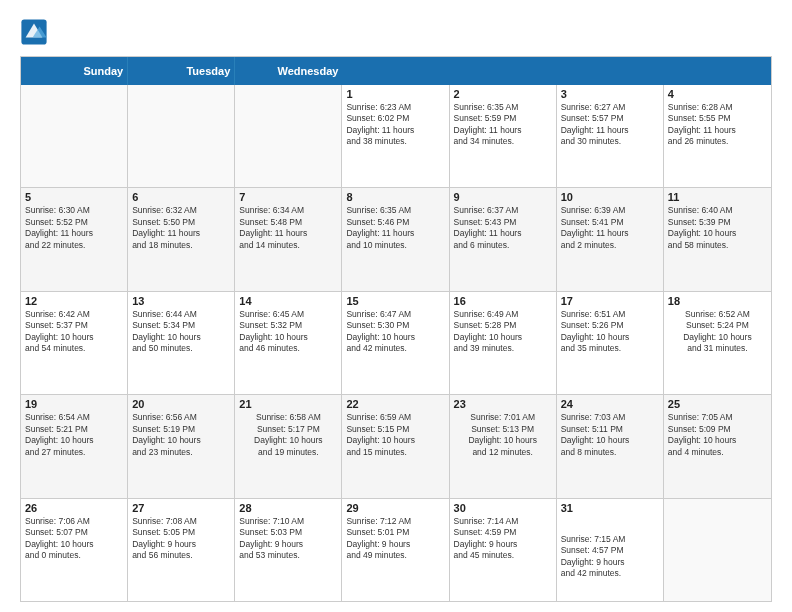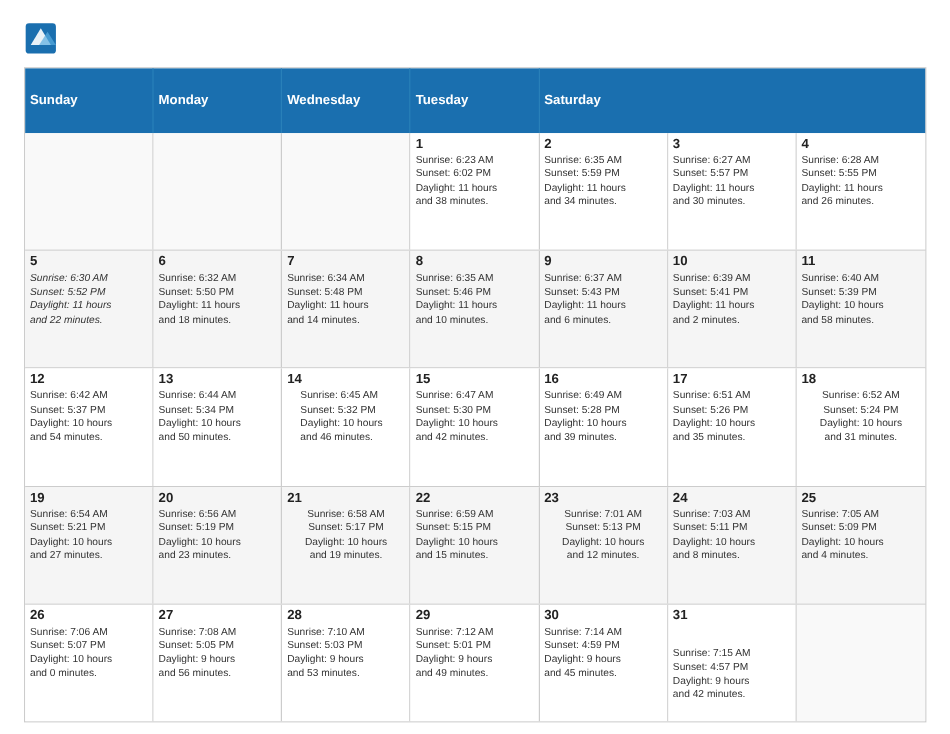--- a/index.html
+++ b/index.html
@@ -67,22 +67,22 @@
     }
     .cal-header {
       display: grid;
       grid-template-columns: repeat(7, 1fr);
       background: #1a6faf;
     }
     .cal-header-cell {
       color: #fff;
       font-size: 11px;
       font-weight: bold;
-      padding: 21px 4px;
-      text-align: left;
+      padding: 8px 4px;
+      text-align: right;
       border-right: 1px solid #2980b9;
     }
     .cal-header-cell:last-child { border-right: none; }
     .cal-body {
       flex: 1;
       display: flex;
       flex-direction: column;
     }
     .cal-row {
       display: grid;
@@ -133,24 +133,22 @@
     </div>
     <div class="title-section">
       <div class="month-title"></div>
       <div class="location"></div>
     </div>
   </div>
 
   <div class="calendar">
     <div class="cal-header">
     <div class="cal-header-cell">Sunday</div>
-        <div class="cal-header-cell">Monday</div>
+        <div class="cal-header-cell">Tuesday</div>
         <div class="cal-header-cell">Wednesday</div>
-        <div class="cal-header-cell">Tuesday</div>
-        <div class="cal-header-cell">Saturday</div>
       </div>
     <div class="cal-body">
     <div class="cal-row">
           <div class="cal-cell empty"></div>
           <div class="cal-cell empty"></div>
           <div class="cal-cell empty"></div>
           <div class="cal-cell">
             <div class="day-num">1</div>
             <div class="cell-text" style="white-space: pre-line;">Sunrise: 6:23 AM
 Sunset: 6:02 PM
@@ -175,21 +173,21 @@
             <div class="day-num">4</div>
             <div class="cell-text" style="white-space: pre-line;">Sunrise: 6:28 AM
 Sunset: 5:55 PM
 Daylight: 11 hours
 and 26 minutes.</div>
           </div>
         </div>
         <div class="cal-row">
           <div class="cal-cell alt">
             <div class="day-num">5</div>
-            <div class="cell-text" style="white-space: pre-line; font-style: italic;">Sunrise: 6:30 AM
+            <div class="cell-text" style="white-space: pre-line;">Sunrise: 6:30 AM
 Sunset: 5:52 PM
 Daylight: 11 hours
 and 22 minutes.</div>
           </div>
           <div class="cal-cell alt">
             <div class="day-num">6</div>
             <div class="cell-text" style="white-space: pre-line;">Sunrise: 6:32 AM
 Sunset: 5:50 PM
 Daylight: 11 hours
 and 18 minutes.</div>
@@ -240,21 +238,21 @@
           </div>
           <div class="cal-cell">
             <div class="day-num">13</div>
             <div class="cell-text" style="white-space: pre-line;">Sunrise: 6:44 AM
 Sunset: 5:34 PM
 Daylight: 10 hours
 and 50 minutes.</div>
           </div>
           <div class="cal-cell">
             <div class="day-num">14</div>
-            <div class="cell-text" style="white-space: pre-line; margin-left: 11px;">Sunrise: 6:45 AM
+            <div class="cell-text" style="white-space: pre-line;">Sunrise: 6:45 AM
 Sunset: 5:32 PM
 Daylight: 10 hours
 and 46 minutes.</div>
           </div>
           <div class="cal-cell">
             <div class="day-num">15</div>
             <div class="cell-text" style="white-space: pre-line;">Sunrise: 6:47 AM
 Sunset: 5:30 PM
 Daylight: 10 hours
 and 42 minutes.</div>

